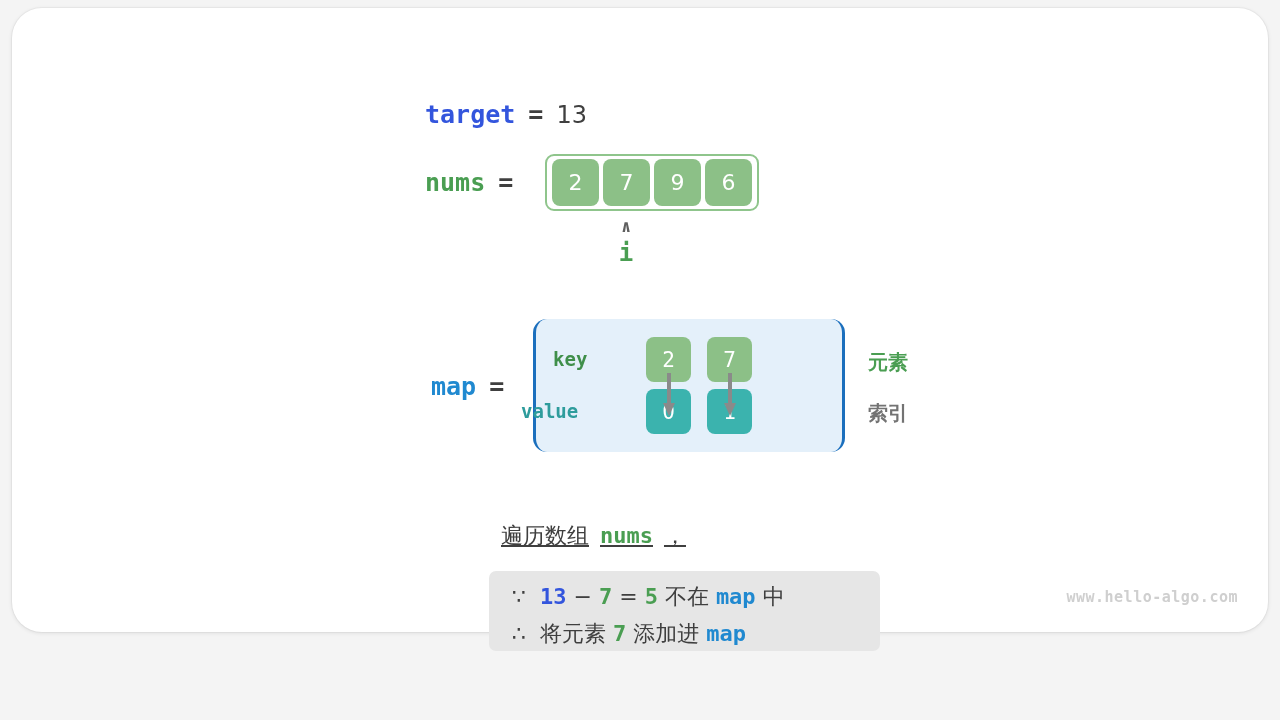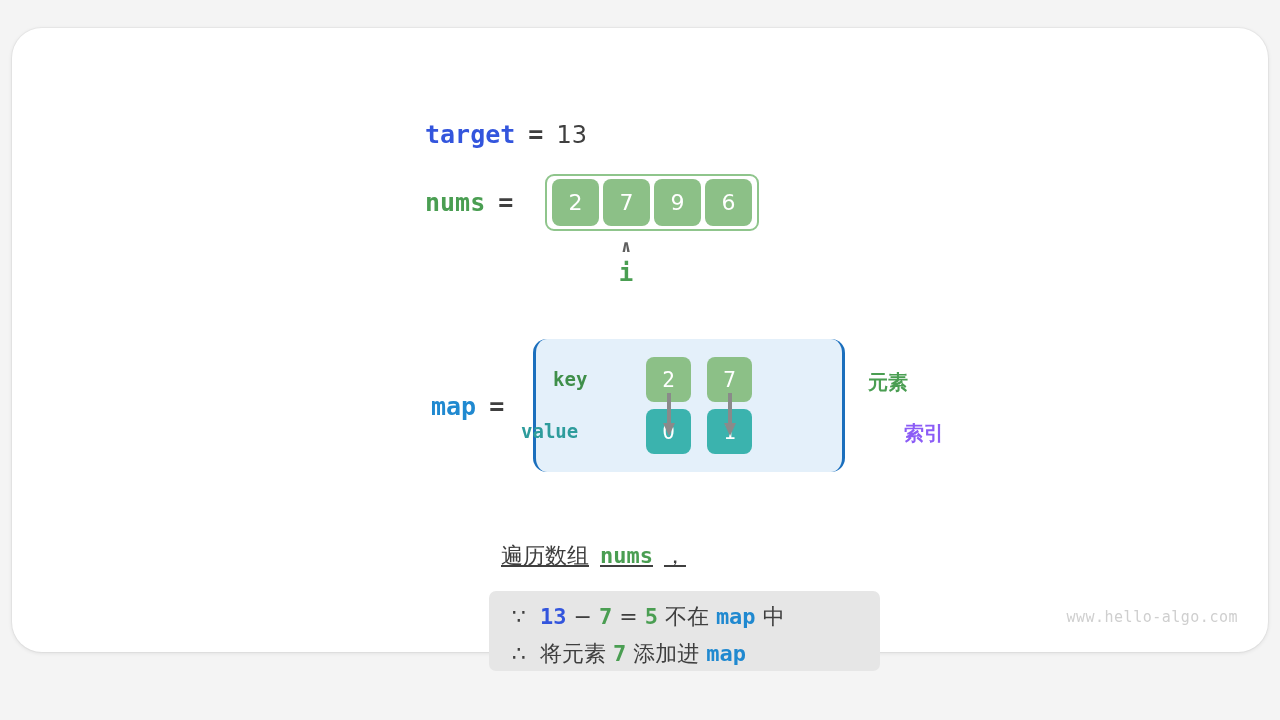--- a/index.html
+++ b/index.html
@@ -23,21 +23,20 @@
 
   .card {
     position: absolute;
     left: 12px;
     top: 8px;
     width: 1256px;
     height: 624px;
     background: #ffffff;
     border-radius: 30px;
     box-shadow: 0 1px 4px rgba(0,0,0,0.10), 0 0 0 1px rgba(0,0,0,0.03);
-    margin-top: 20px;
   }
 
   .mono {
     font-family: "DejaVu Sans Mono", monospace;
     font-weight: bold;
   }
 
   
   .target-row {
     position: absolute;
@@ -172,21 +171,21 @@
   .kv-a0 { left: 650px; top: 365px; }
   .kv-a1 { left: 711px; top: 365px; }
 
   .side-note {
     position: absolute;
     font-size: 20px;
     font-family: "DejaVu Sans", sans-serif;
     font-weight: bold;
   }
   .note-element { left: 856px; top: 341px; color: #4a9e52; }
-  .note-index   { left: 892px; top: 392px; color: #8b5cf6; font-family: Liberation Serif, serif; }
+  .note-index   { left: 856px; top: 392px; color: #737373; font-family: Liberation Serif, serif; }
 
   
   .caption {
     position: absolute;
     left: 489px;
     top: 513px;
     font-size: 22px;
     color: #3f3f3f;
     display: flex;
     align-items: baseline;
@@ -222,20 +221,21 @@
   .tok-dark  { color: #3f3f3f; }
 
   .watermark {
     position: absolute;
     right: 30px;
     bottom: 26px;
     font-family: "DejaVu Sans Mono", monospace;
     font-size: 15px;
     color: #cfcfcf;
     letter-spacing: 0.5px;
+    font-weight: bold;
   }
 </style>
 </head>
 <body>
 
 <div class="page">
   <div class="card">
 
     <div class="target-row">
       <span class="mono var-target">target</span>

